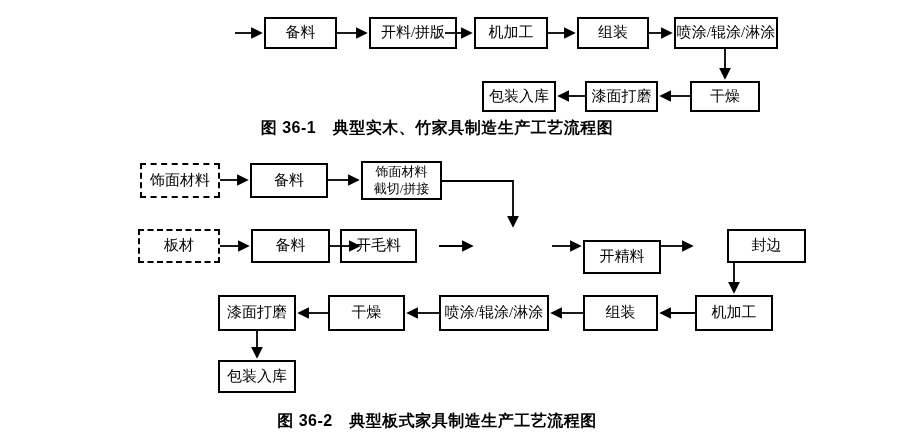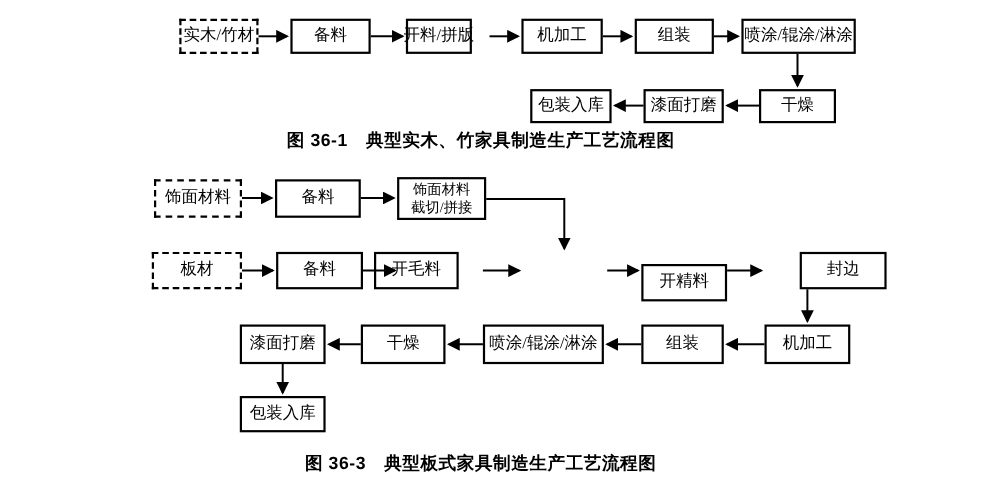--- a/index.html
+++ b/index.html
@@ -19,23 +19,22 @@
     font-family:"Liberation Sans","DejaVu Sans",sans-serif;
     font-weight:bold;font-size:16px;letter-spacing:0.5px;
   }
   svg.connectors{position:absolute;left:0;top:0;pointer-events:none;}
 </style>
 </head>
 <body>
 
 <div class="stage">
 
-  <div class="box dashed" style="left:163px;top:17px;width:72px;height:32px">实木/竹材</div>
   <div class="box" style="left:264px;top:17px;width:73px;height:32px">备料</div>
-  <div class="box" style="left:369px;top:17px;width:60px;height:32px">开料/拼版</div>
+  <div class="box" style="left:369px;top:17px;width:88px;height:32px">开料/拼版</div>
   <div class="box" style="left:474px;top:17px;width:74px;height:32px">机加工</div>
   <div class="box" style="left:577px;top:17px;width:72px;height:32px">组装</div>
   <div class="box" style="left:674px;top:17px;width:104px;height:32px">喷涂/辊涂/淋涂</div>
 
   <div class="box" style="left:482px;top:81px;width:74px;height:31px">包装入库</div>
   <div class="box" style="left:585px;top:81px;width:73px;height:31px">漆面打磨</div>
   <div class="box" style="left:690px;top:81px;width:70px;height:31px">干燥</div>
 
   <div class="caption" style="top:118px">图 36-1　典型实木、竹家具制造生产工艺流程图</div>
 
@@ -53,21 +52,21 @@
   <div class="box" style="left:727px;top:229px;width:79px;height:34px">封边</div>
 
   <div class="box" style="left:218px;top:295px;width:78px;height:36px">漆面打磨</div>
   <div class="box" style="left:328px;top:295px;width:77px;height:36px">干燥</div>
   <div class="box" style="left:439px;top:295px;width:110px;height:36px">喷涂/辊涂/淋涂</div>
   <div class="box" style="left:583px;top:295px;width:75px;height:36px">组装</div>
   <div class="box" style="left:695px;top:295px;width:78px;height:36px">机加工</div>
 
   <div class="box" style="left:218px;top:360px;width:78px;height:33px">包装入库</div>
 
-  <div class="caption" style="top:411px">图 36-3　典型板式家具制造生产工艺流程图</div>
+  <div class="caption" style="top:411px">图 36-2　典型板式家具制造生产工艺流程图</div>
 
   <svg class="connectors" width="902" height="443" viewBox="0 0 902 443">
     <defs>
       <marker id="ah" viewBox="0 0 10 10" refX="8.5" refY="5" markerWidth="6.5" markerHeight="6.5" orient="auto-start-reverse">
         <path d="M0,0 L10,5 L0,10 z" fill="#000"></path>
       </marker>
     </defs>
     <g stroke="#000" stroke-width="1.8" fill="none">
 
       <line x1="235" y1="33" x2="261" y2="33" marker-end="url(#ah)"></line>

